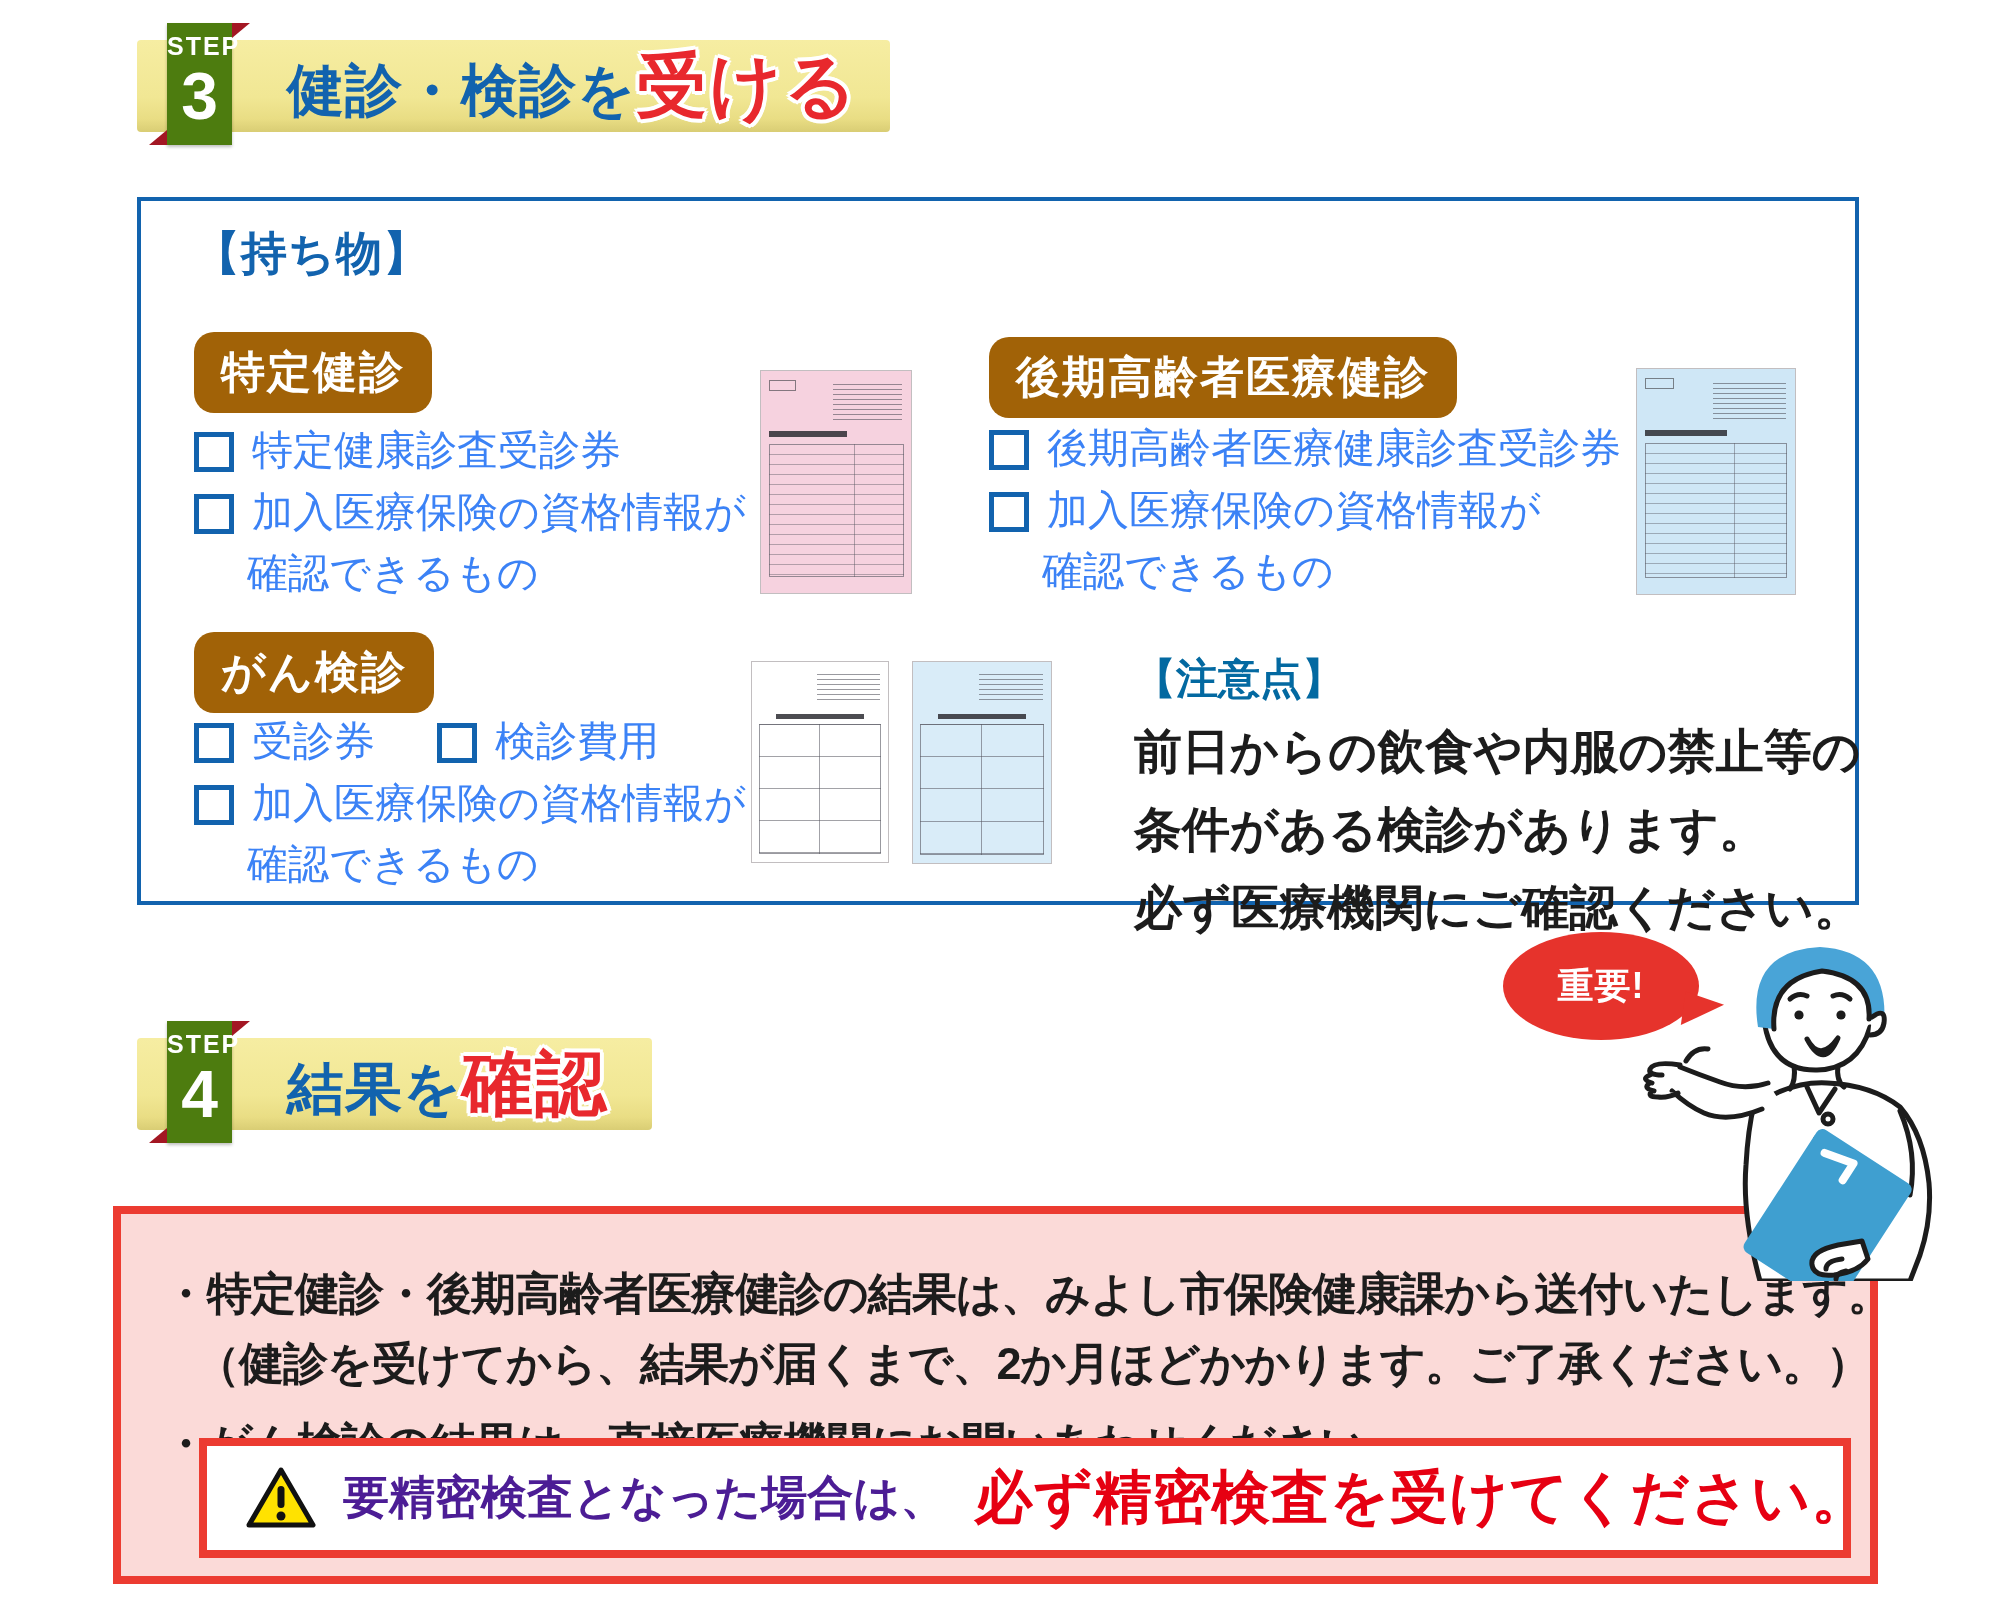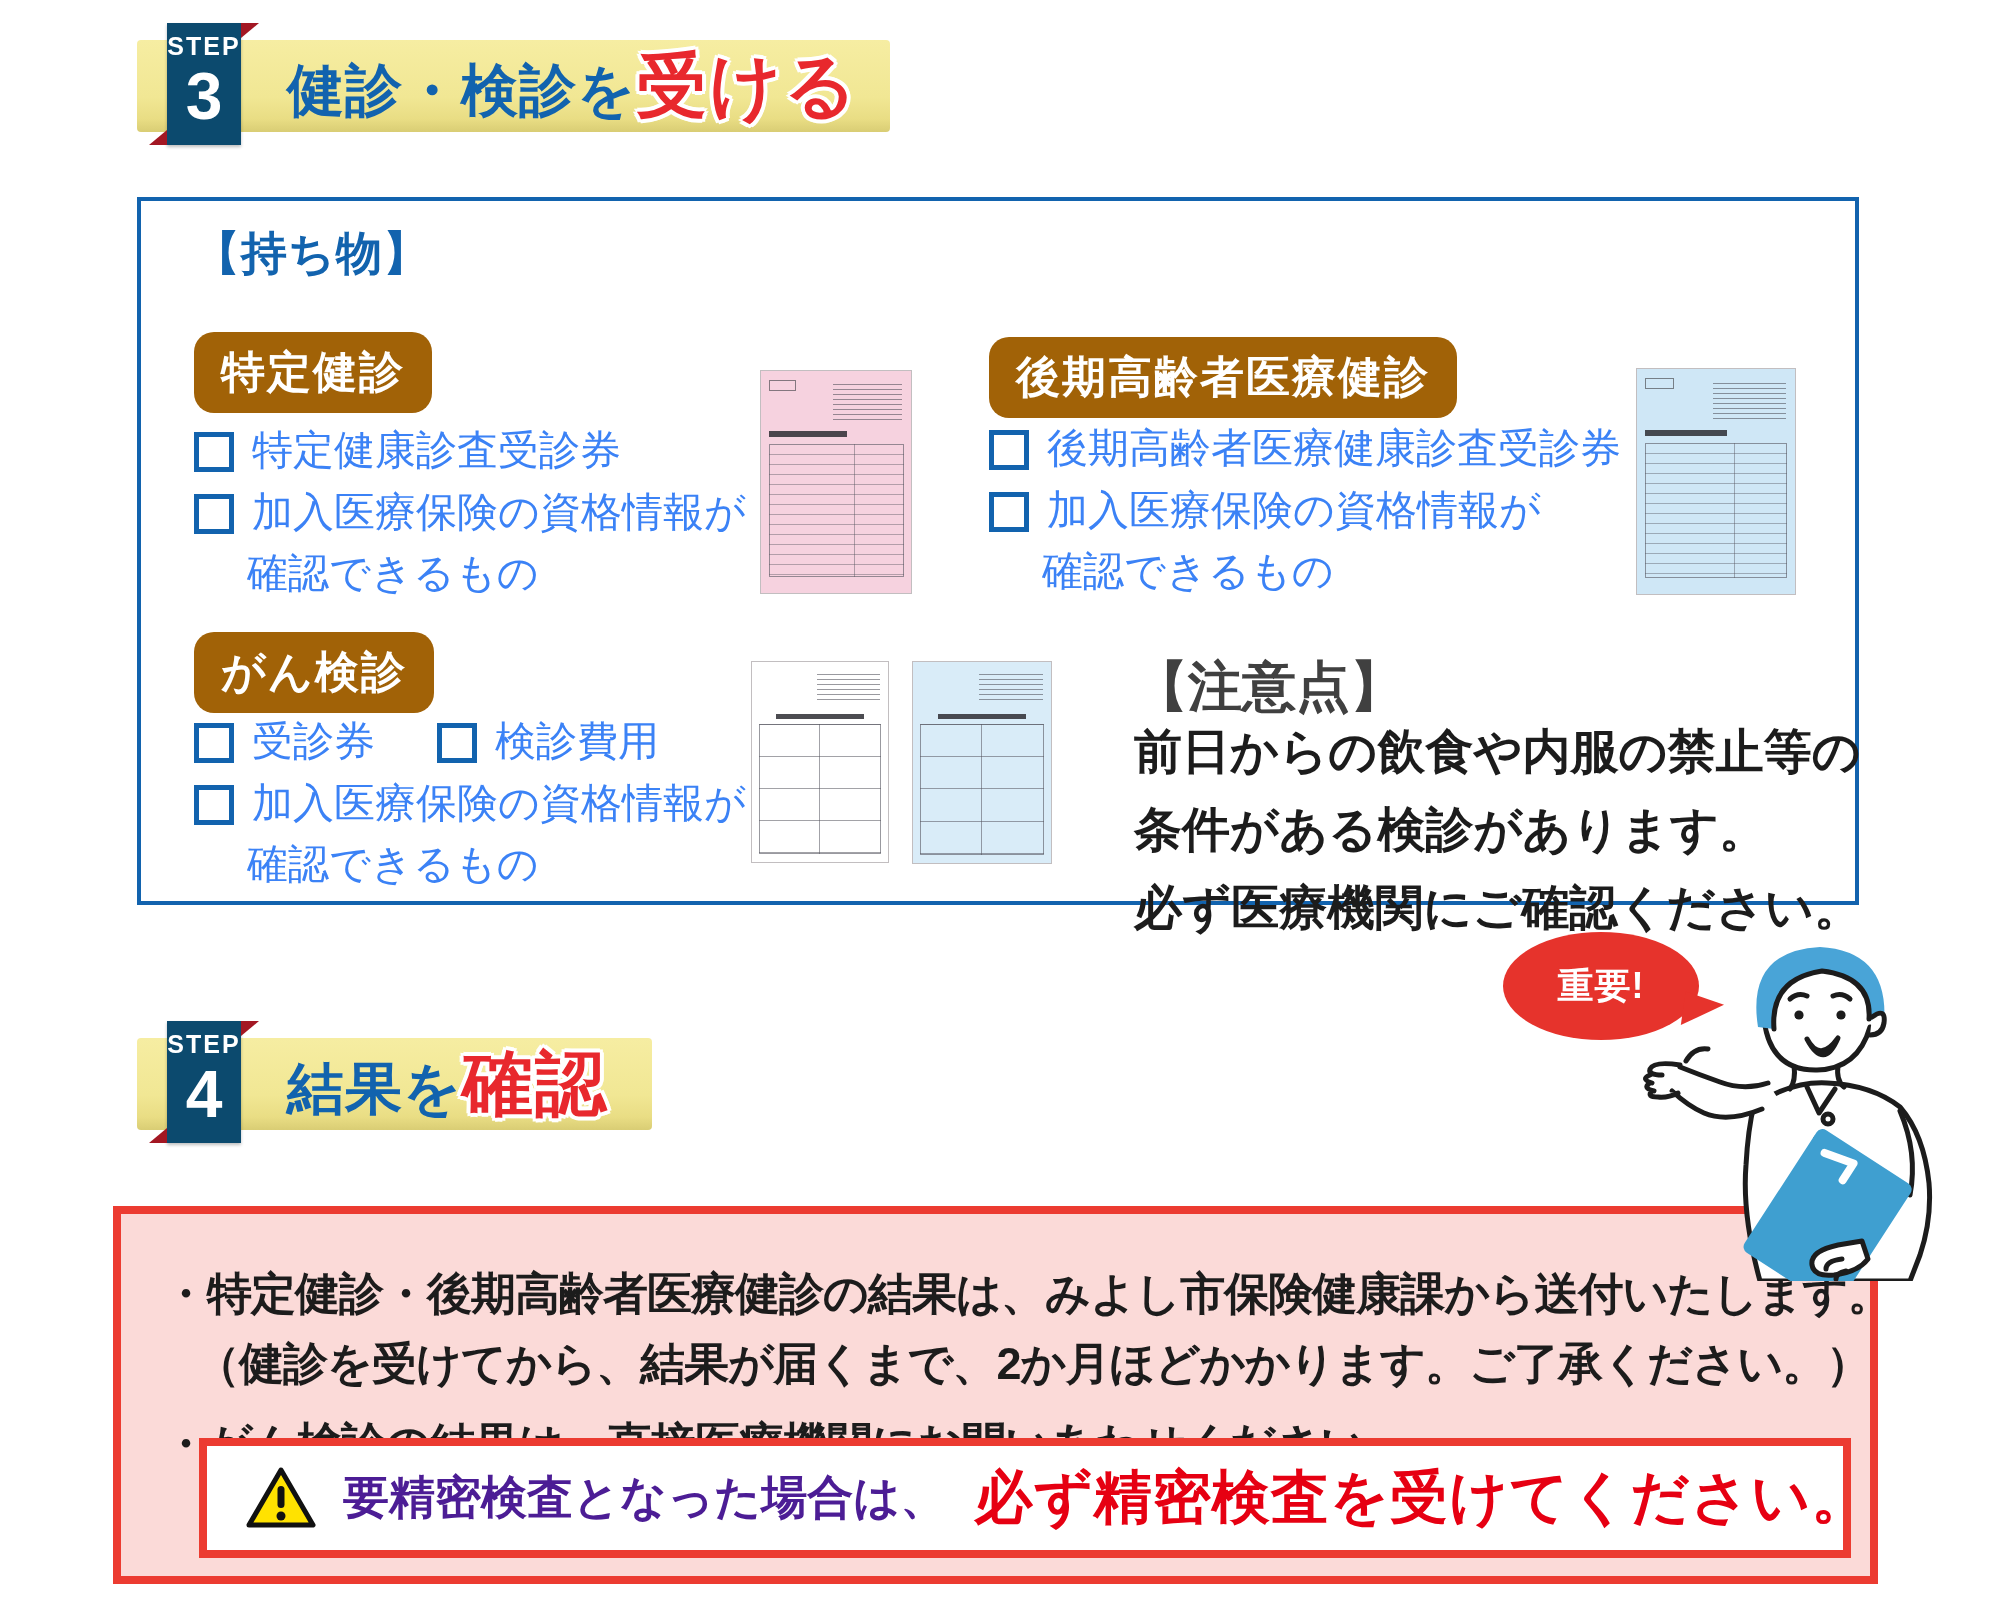--- a/index.html
+++ b/index.html
@@ -22,21 +22,21 @@
   }
   .band-blue{
     color:#1263ae;font-size:57px;font-weight:800;letter-spacing:1px;
   }
   .band-red{
     color:#e8282d;font-size:71px;font-weight:800;letter-spacing:2px;
     text-shadow:-4px 0 0 #fff,4px 0 0 #fff,0 -4px 0 #fff,0 4px 0 #fff,
                 -3px -3px 0 #fff,3px -3px 0 #fff,-3px 3px 0 #fff,3px 3px 0 #fff;
   }
   .step-ribbon{
-    position:absolute;width:74px;height:122px;background:#0c4a6e;
+    position:absolute;width:65px;height:122px;background:#4d7c0f;
     color:#fff;text-align:center;z-index:2;
     box-shadow:0 2px 3px rgba(0,0,0,.25);
   }
   .step-ribbon::before{ 
     content:"";position:absolute;top:0;right:-18px;width:0;height:0;
     border-top:15px solid #a31723;border-right:18px solid transparent;
   }
   .step-ribbon::after{ 
     content:"";position:absolute;bottom:0;left:-18px;width:0;height:0;
     border-bottom:15px solid #a31723;border-left:18px solid transparent;
@@ -62,21 +62,21 @@
     flex:none;width:30px;height:30px;border:5px solid #1263ae;background:#fff;
     margin:7px 18px 0 0;display:inline-block;
   }
   .check-text{
     font-size:41px;font-weight:400;color:#3b82f6;line-height:1.26;letter-spacing:0;
     white-space:nowrap;
   }
   .cont{padding-left:53px;}
   .inline-gap{width:62px;flex:none;}
 
-  .note-heading{position:absolute;font-size:54px;font-weight:800;color:#404040;}
+  .note-heading{position:absolute;font-size:42px;font-weight:800;color:#0369a1;}
   .note-lines{position:absolute;font-size:48px;font-weight:700;color:#1c1c1c;line-height:1.62;white-space:nowrap;}
 
   
   .doc{position:absolute;box-shadow:0 0 0 1px rgba(120,110,115,.45);}
   .doc-pink{background:#f6d2df;}
   .doc-blue{background:#cfe7f6;}
   .doc-white{background:#ffffff;}
   .doc-ltblue{background:#d9ecf8;}
   .dcode{position:absolute;top:4%;left:5%;width:17%;height:4%;border:1px solid rgba(70,70,75,.65);}
   .dhead{

